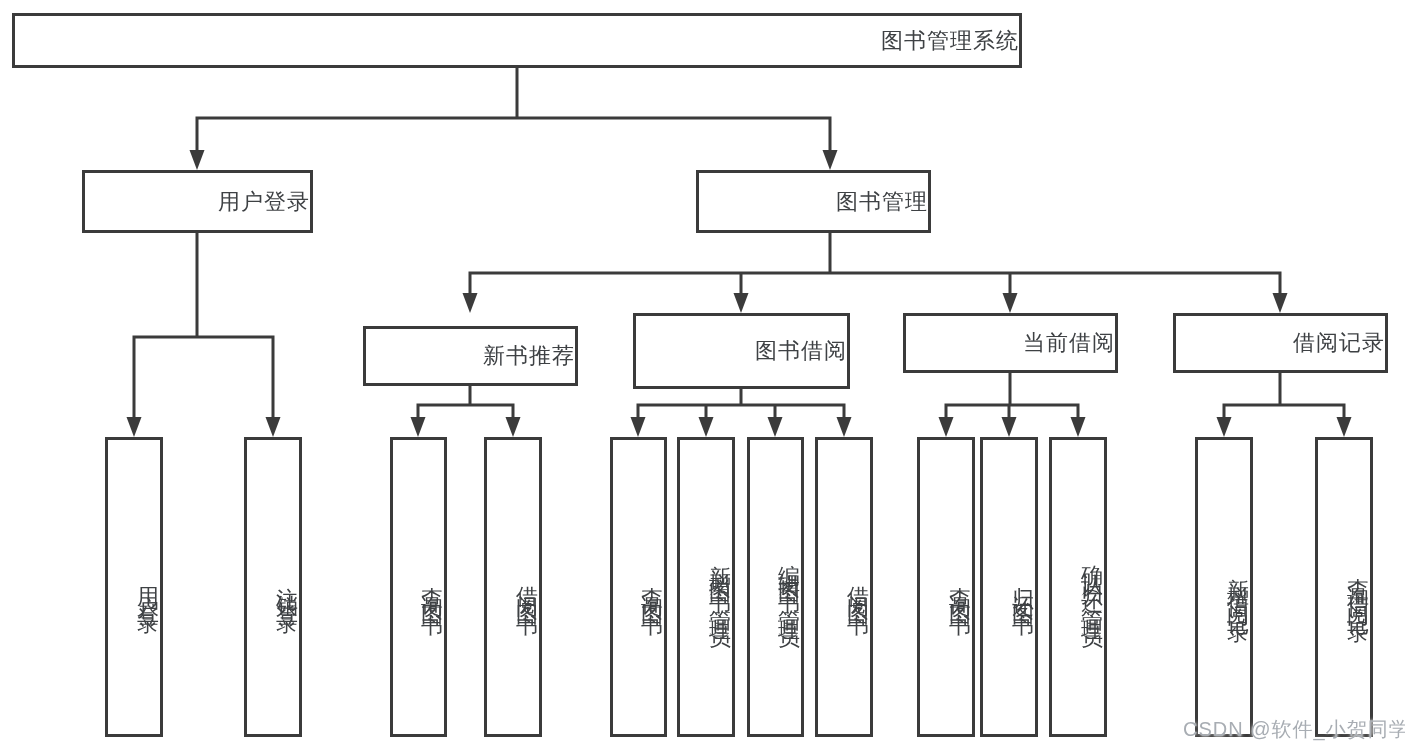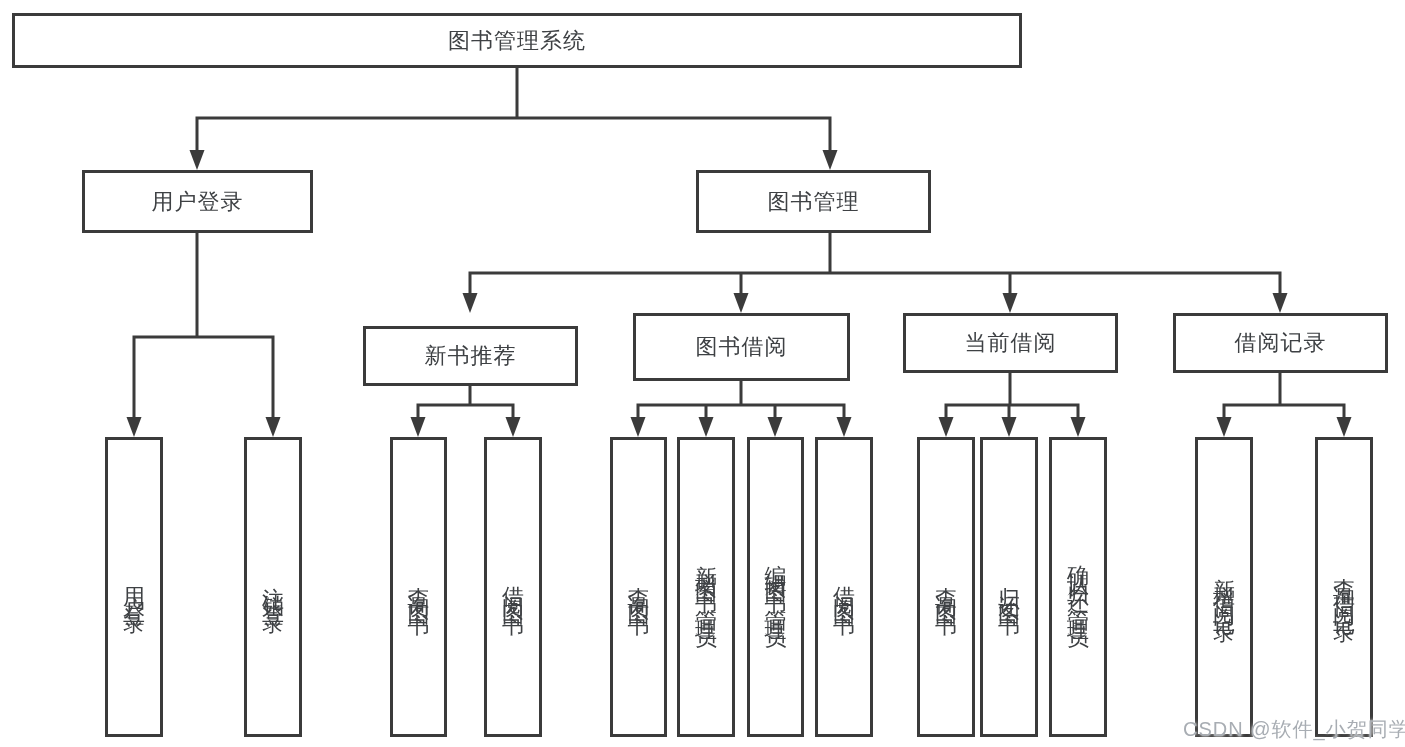--- a/index.html
+++ b/index.html
@@ -11,21 +11,21 @@
     overflow:hidden;
   }
   .box{
     position:absolute;
     box-sizing:border-box;
     border:3px solid #3b3b3b;
     background:#ffffff;
     color:#3e4144;
     display:flex;
     align-items:center;
-    justify-content:center;
+    justify-content:flex-end;
   }
   .hbox{font-size:22px;letter-spacing:1px;}
   .vbox span{
     writing-mode:vertical-lr;
     text-orientation:mixed;
     font-size:22px;
     line-height:1.1;
     letter-spacing:9px;
     white-space:nowrap;
   }
@@ -85,21 +85,21 @@
   <div class="box hbox" style="left:82px;top:170px;width:231px;height:63px;">
     <span>用户登录</span>
   </div>
   <div class="box hbox" style="left:696px;top:170px;width:235px;height:63px;">
     <span>图书管理</span>
   </div>
 
   <div class="box hbox" style="left:363px;top:326px;width:215px;height:60px;">
     <span>新书推荐</span>
   </div>
-  <div class="box hbox" style="left:633px;top:313px;width:217px;height:68px;">
+  <div class="box hbox" style="left:633px;top:313px;width:217px;height:76px;">
     <span>图书借阅</span>
   </div>
   <div class="box hbox" style="left:903px;top:313px;width:215px;height:60px;">
     <span>当前借阅</span>
   </div>
   <div class="box hbox" style="left:1173px;top:313px;width:215px;height:60px;">
     <span>借阅记录</span>
   </div>
 
   <div class="box vbox" style="left:105px;top:437px;width:58px;height:300px;">

